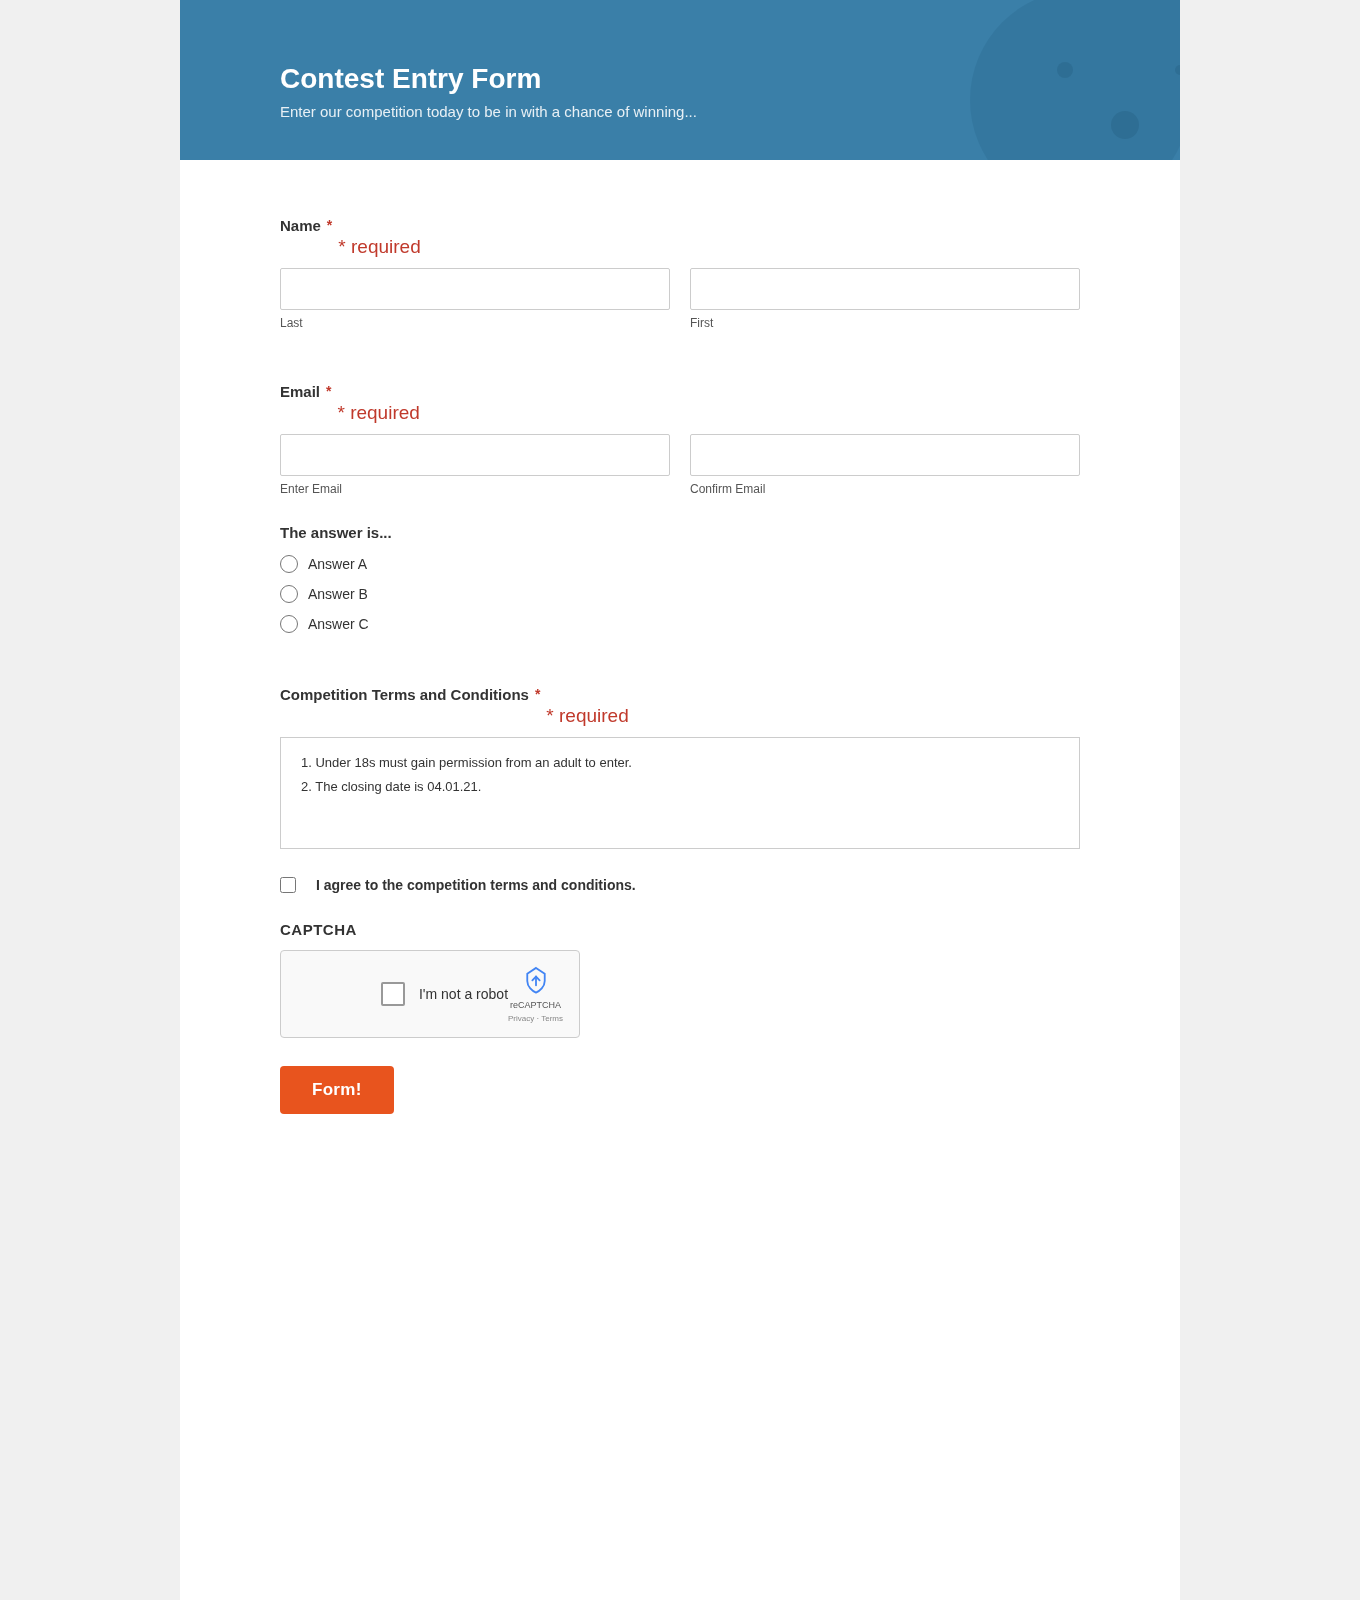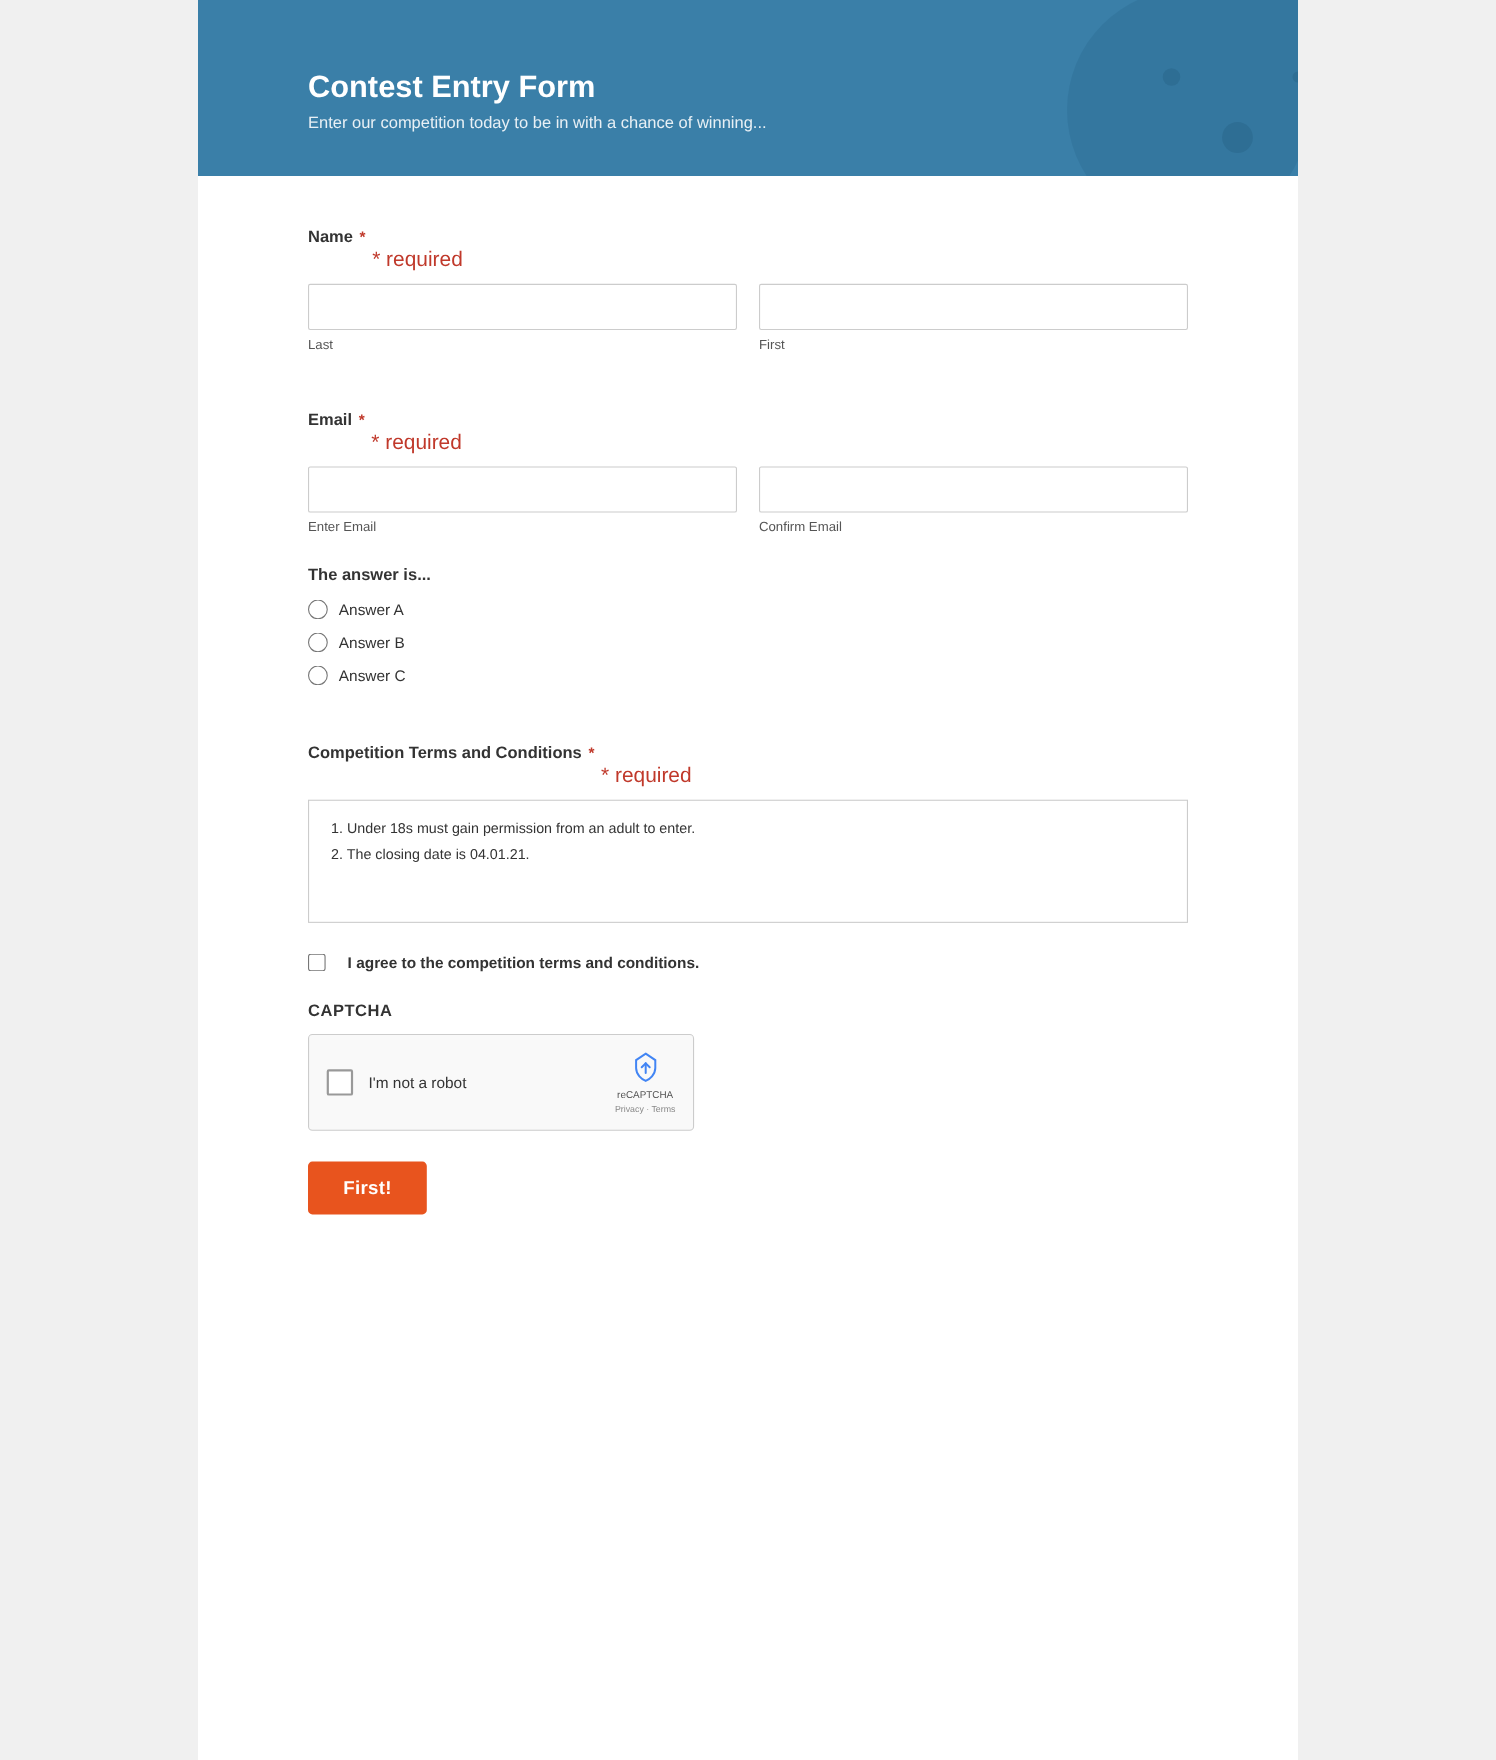--- a/index.html
+++ b/index.html
@@ -44,21 +44,21 @@
       z-index: 2;
     }
     .banner p {
       color: #e8f0f5;
       font-size: 15px;
       position: relative;
       z-index: 2;
     }
     
     .form-body {
-      padding: 22px 100px 60px 100px;
+      padding: 32px 100px 60px 100px;
       background: #fff;
     }
     .field-group {
       margin-bottom: 28px;
     }
     .field-label {
       font-weight: 700;
       font-size: 15px;
       margin-bottom: 10px;
       display: flex;
@@ -162,23 +162,23 @@
       font-size: 15px;
       margin-bottom: 12px;
       letter-spacing: 0.5px;
     }
     .captcha-box {
       border: 1px solid #ccc;
       border-radius: 4px;
       background: #f9f9f9;
       display: flex;
       align-items: center;
-      justify-content: space-between;
+      justify-content: flex-end;
       padding: 14px 16px;
-      width: 351px;
+      width: 300px;
       margin-bottom: 28px;
     }
     .captcha-left {
       display: flex;
       align-items: center;
       gap: 14px;
     }
     .captcha-checkbox {
       width: 24px;
       height: 24px;
@@ -347,16 +347,16 @@
             <path d="M17 21 L22 16 L27 21" fill="none" stroke="#4285f4" stroke-width="2.5" stroke-linecap="round"></path>
             <path d="M22 16 L22 28" fill="none" stroke="#4285f4" stroke-width="2.5" stroke-linecap="round"></path>
           </svg>
           <div class="captcha-brand">reCAPTCHA</div>
           <div class="captcha-links">Privacy · Terms</div>
         </div>
       </div>
     </div>
 
     
-    <button class="submit-btn">First!</button>
+    <button class="submit-btn">Form!</button>
 
   </div>
 </div>
 
 </body></html>

